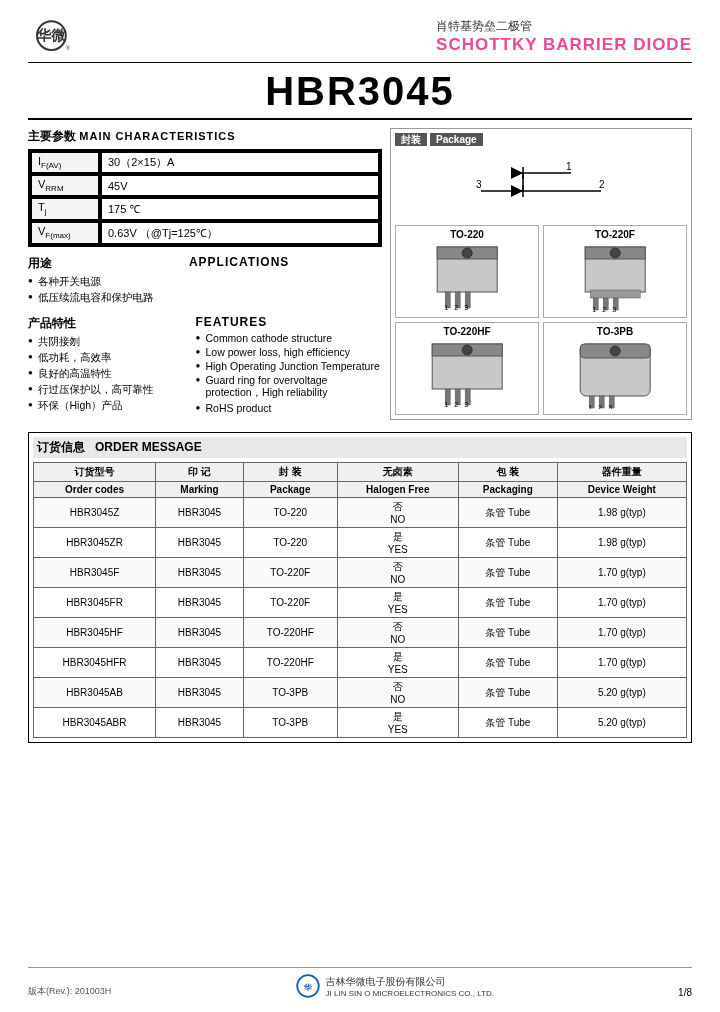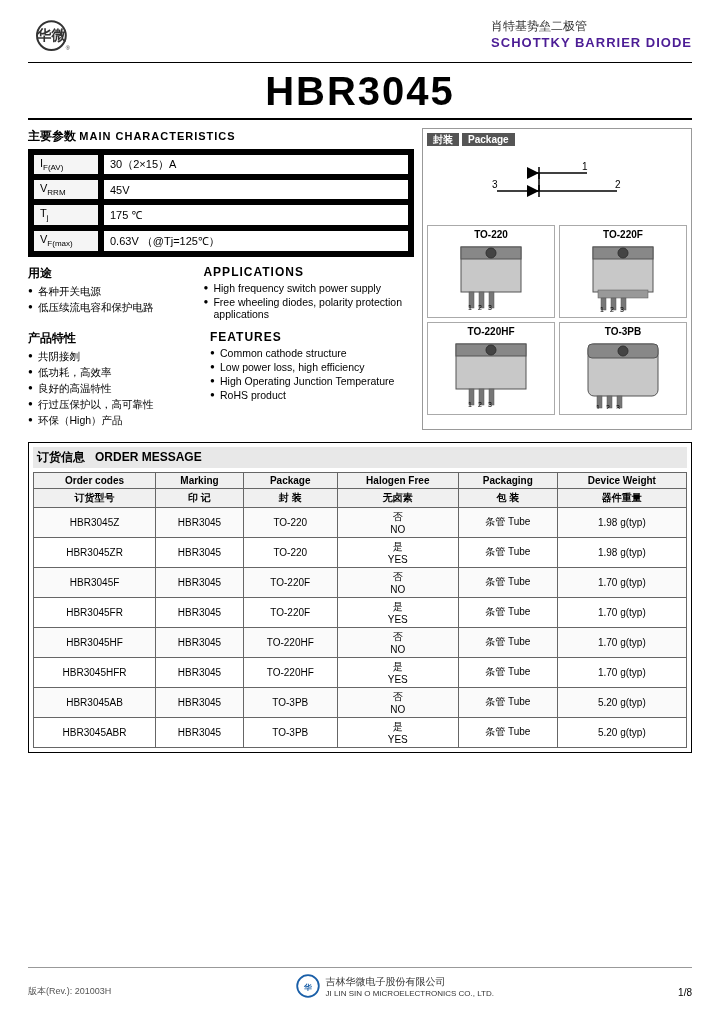--- a/index.html
+++ b/index.html
@@ -38,24 +38,24 @@
       height: 40px;
     }
     .header-right {
       text-align: left;
     }
     .header-right .chinese-title {
       font-size: 12px;
       color: #333;
     }
     .header-right .english-title {
-      font-size: 13px;
+      font-size: 17px;
       font-weight: bold;
       letter-spacing: 1px;
-      color: #4c1d95;
+      color: #ec4899;
     }
     
     .part-number-row {
       text-align: center;
       margin: 6px 0 2px 0;
       border-bottom: 2px solid #000;
       padding-bottom: 4px;
     }
     .part-number {
       font-size: 40px;
@@ -65,21 +65,21 @@
     
     .main-section {
       display: flex;
       margin-top: 8px;
       gap: 8px;
     }
     .left-section {
       flex: 1;
     }
     .right-section {
-      width: 270px;
+      width: 302px;
       border: 1px solid #999;
       padding: 4px;
     }
     
     .char-header {
       font-size: 12px;
       font-weight: bold;
       margin-bottom: 4px;
     }
     .char-header .chinese {
@@ -88,21 +88,21 @@
     .char-header .english {
       font-size: 11px;
       letter-spacing: 1px;
     }
     .char-table {
       border-collapse: collapse;
       width: 100%;
       margin-bottom: 8px;
     }
     .char-table td {
-      border: 6px solid #000000;
+      border: 4px solid #000000;
       padding: 2px 6px;
       font-size: 11px;
     }
     .char-table td:first-child {
       width: 70px;
       background: #f5f5f5;
     }
     
     .apps-row {
       display: flex;
@@ -289,44 +289,41 @@
       <div class="apps-row">
         <div class="apps-left">
           <div class="section-title-cn">用途</div>
           <ul class="bullet-list" id="apps-cn-list">
               <li>各种开关电源</li>
               <li>低压续流电容和保护电路</li>
             </ul>
         </div>
         <div class="apps-right">
           <div class="section-title-en">APPLICATIONS</div>
-          <ul class="bullet-list" id="apps-en-list">
-              <li>High frequency switch power supply</li>
-              <li>Free wheeling diodes, polarity protection applications</li>
-            </ul>
         </div>
       </div>
 
       <div class="features-row">
         <div class="apps-left">
           <div class="section-title-cn">产品特性</div>
           <ul class="bullet-list" id="features-cn-list">
               <li>共阴接刎</li>
               <li>低功耗，高效率</li>
               <li>良好的高温特性</li>
               <li>行过压保护以，高可靠性</li>
               <li>环保（High）产品</li>
             </ul>
         </div>
         <div class="apps-right">
           <div class="section-title-en">FEATURES</div>
           <ul class="bullet-list" id="features-en-list">
               <li>Common cathode structure</li>
               <li>Low power loss, high efficiency</li>
               <li>High Operating Junction Temperature</li>
+              <li>Guard ring for overvoltage protection，High reliability</li>
               <li>RoHS product</li>
             </ul>
         </div>
       </div>
     </div>
 
     <div class="right-section">
       <div style="margin-bottom:4px;">
         <span style="background:#555;color:#fff;padding:1px 6px;font-size:10px;font-weight:bold;">封装</span>
         <span style="background:#555;color:#fff;padding:1px 6px;font-size:10px;font-weight:bold;">Package</span>
@@ -429,34 +426,34 @@
 
   <div class="order-section">
     <div class="order-header">
       <span>订货信息</span>
       &nbsp;
       <span>ORDER MESSAGE</span>
     </div>
     <table class="order-table">
       <thead>
         <tr>
+          <th>订货型号</th>
+          <th>印  记</th>
+          <th>封  装</th>
+          <th>无卤素</th>
+          <th>包  装</th>
+          <th>器件重量</th>
+        </tr>
+        <tr>
           <th>Order codes</th>
           <th>Marking</th>
           <th>Package</th>
           <th>Halogen Free</th>
           <th>Packaging</th>
           <th>Device Weight</th>
-        </tr>
-        <tr>
-          <th>订货型号</th>
-          <th>印  记</th>
-          <th>封  装</th>
-          <th>无卤素</th>
-          <th>包  装</th>
-          <th>器件重量</th>
         </tr>
       </thead>
       <tbody id="order-tbody">
           <tr>
             <td>HBR3045Z</td>
             <td>HBR3045</td>
             <td>TO-220</td>
             <td>否<br>NO</td>
             <td>条管 Tube</td>
             <td>1.98 g(typ)</td>

